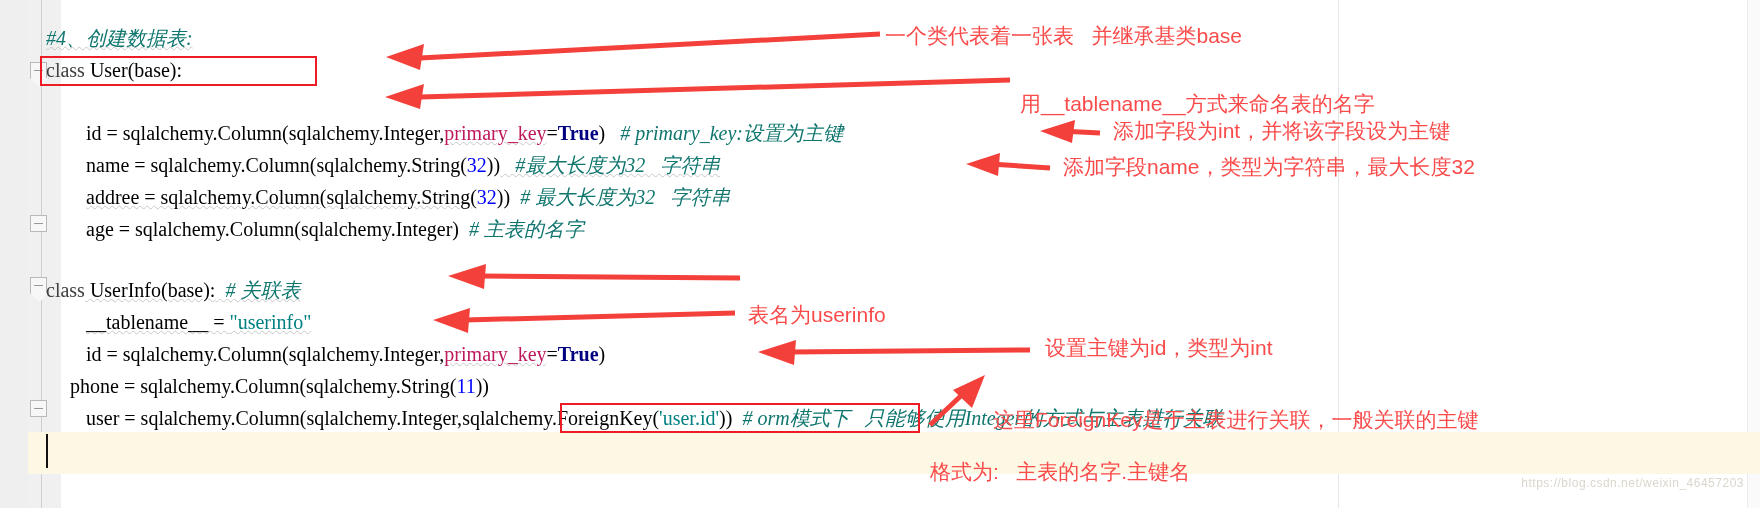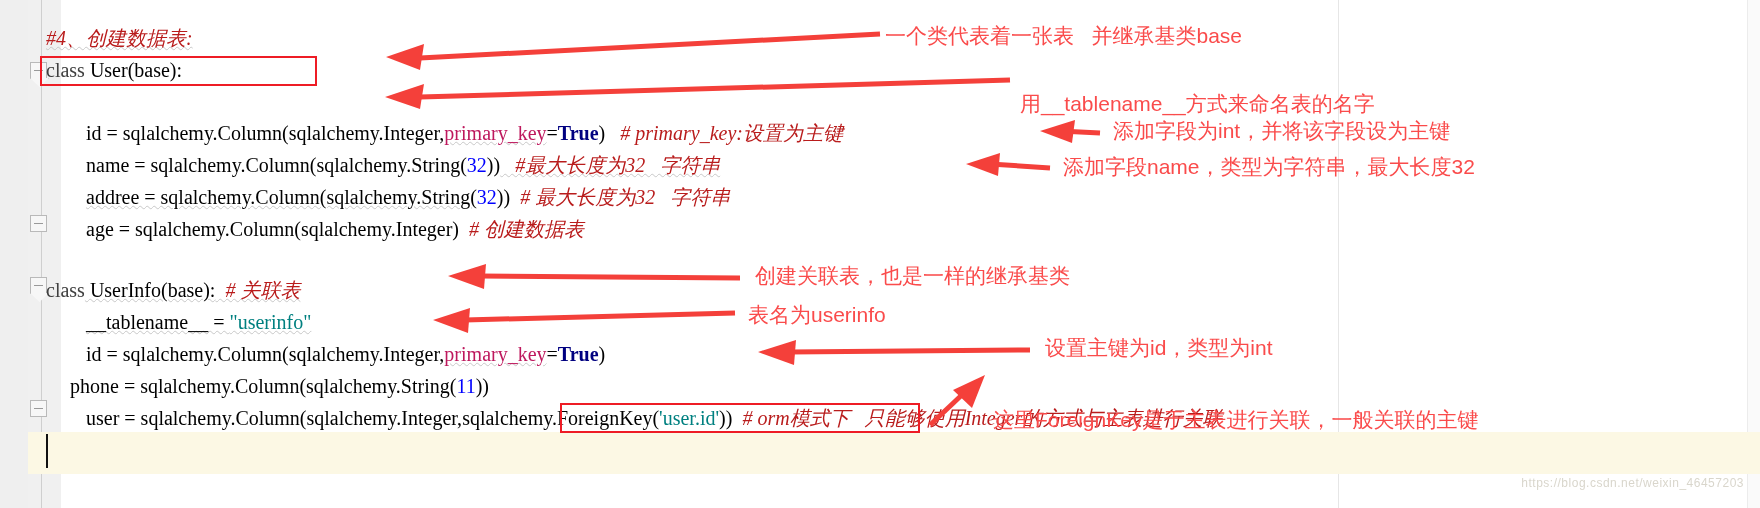--- a/index.html
+++ b/index.html
@@ -120,21 +120,21 @@
     line-height: 20px;
     color: #000000;
     letter-spacing: 0px;
   }
   .kw      { color: #404040; font-weight: normal; margin-top: 24px; }
   .str     { color: #008080; }
   .num     { color: #0000ff; }
   .named   { color: #be185d; }
   .boolkw  { color: #000080; font-weight: bold; }
   .cmt     {
-    color: #b91c1c;
+    color: #0f766e;
     font-style: italic;
     font-family: "Liberation Serif", "DejaVu Serif", serif;
   }
   .squig {
     text-decoration: underline;
     text-decoration-style: wavy;
     text-decoration-color: #c8c8c8;
     text-decoration-thickness: 1px;
   }
 
@@ -208,43 +208,43 @@
 
   <div class="code-line" style="left:46px; top:60px;"><span class="kw">class</span><span> User(base):</span></div>
 
 
   <div class="code-line" style="left:86px; top:123px;"><span>id = sqlalchemy.Column(sqlalchemy.Integer,</span><span class="named squig">primary_key</span><span>=</span><span class="boolkw">True</span><span>)</span><span class="cmt">   # primary_key:设置为主键</span></div>
 
   <div class="code-line" style="left:86px; top:155px;"><span>name = sqlalchemy.Column(sqlalchemy.String(</span><span class="num">32</span><span>))</span><span class="cmt squig">   #最大长度为32   字符串</span></div>
 
   <div class="code-line" style="left:86px; top:187px;"><span class="squig">addree = sqlalchemy.Column(sqlalchemy.String(</span><span class="num">32</span><span>))</span><span class="cmt">  # 最大长度为32   字符串</span></div>
 
-  <div class="code-line" style="left:86px; top:219px;"><span>age = sqlalchemy.Column(sqlalchemy.Integer)</span><span class="cmt">  # 创建数据表</span></div>
+  <div class="code-line" style="left:86px; top:219px;"><span>age = sqlalchemy.Column(sqlalchemy.Integer)</span><span class="cmt">  # 主表的名字</span></div>
 
   <div class="code-line" style="left:46px; top:280px;"><span class="kw">class</span><span class="squig"> UserInfo(base):</span><span class="cmt squig">  # 关联表</span></div>
 
   <div class="code-line" style="left:86px; top:312px;"><span class="squig">__tablename__ = </span><span class="str squig">"userinfo"</span></div>
 
   <div class="code-line" style="left:86px; top:344px;"><span>id = sqlalchemy.Column(sqlalchemy.Integer,</span><span class="named squig">primary_key</span><span>=</span><span class="boolkw">True</span><span>)</span></div>
 
   <div class="code-line" style="left:70px; top:376px;"><span>phone = sqlalchemy.Column(sqlalchemy.String(</span><span class="num">11</span><span>))</span></div>
 
   <div class="code-line" style="left:86px; top:408px;"><span>user = sqlalchemy.Column(sqlalchemy.Integer,</span><span>sqlalchemy.ForeignKey(</span><span class="str">'user.id'</span><span>))</span><span class="cmt">  # orm模式下   只能够使用Integer的方式与主表进行关联</span></div>
 
   <div class="red-box" style="left:40px; top:56px; width:277px; height:30px;"></div>
   <div class="red-box" style="left:560px; top:403px; width:360px; height:30px;"></div>
 
   <div class="annot" style="left:885px; top:24px;">一个类代表着一张表   并继承基类base</div>
   <div class="annot" style="left:1020px; top:68px;margin-top:24px;">用__tablename__方式来命名表的名字</div>
   <div class="annot" style="left:1113px; top:119px;">添加字段为int，并将该字段设为主键</div>
   <div class="annot" style="left:1063px; top:155px;">添加字段name，类型为字符串，最大长度32</div>
-  <div class="annot" style="left:755px; top:264px;">创建关联表，也是一样的继承基类</div>
   <div class="annot" style="left:748px; top:303px;">表名为userinfo</div>
   <div class="annot" style="left:1045px; top:336px;">设置主键为id，类型为int</div>
   <div class="annot" style="left:993px; top:372px;margin-top:36px;">这里ForeignKey是于主表进行关联，一般关联的主键</div>
+  <div class="annot" style="left:930px; top:460px;">格式为:   主表的名字.主键名</div>
 
   <svg id="arrow-layer" viewBox="0 0 1760 508">
     <defs>
       <marker id="ah" markerWidth="7" markerHeight="7" refX="6" refY="3.5" orient="auto">
         <polygon points="0 0, 7 3.5, 0 7" fill="#f4403a"></polygon>
       </marker>
     </defs>
 
     <g>
       <path d="M 880 34 L 420 58" stroke="#f4403a" stroke-width="5" fill="none"></path>

